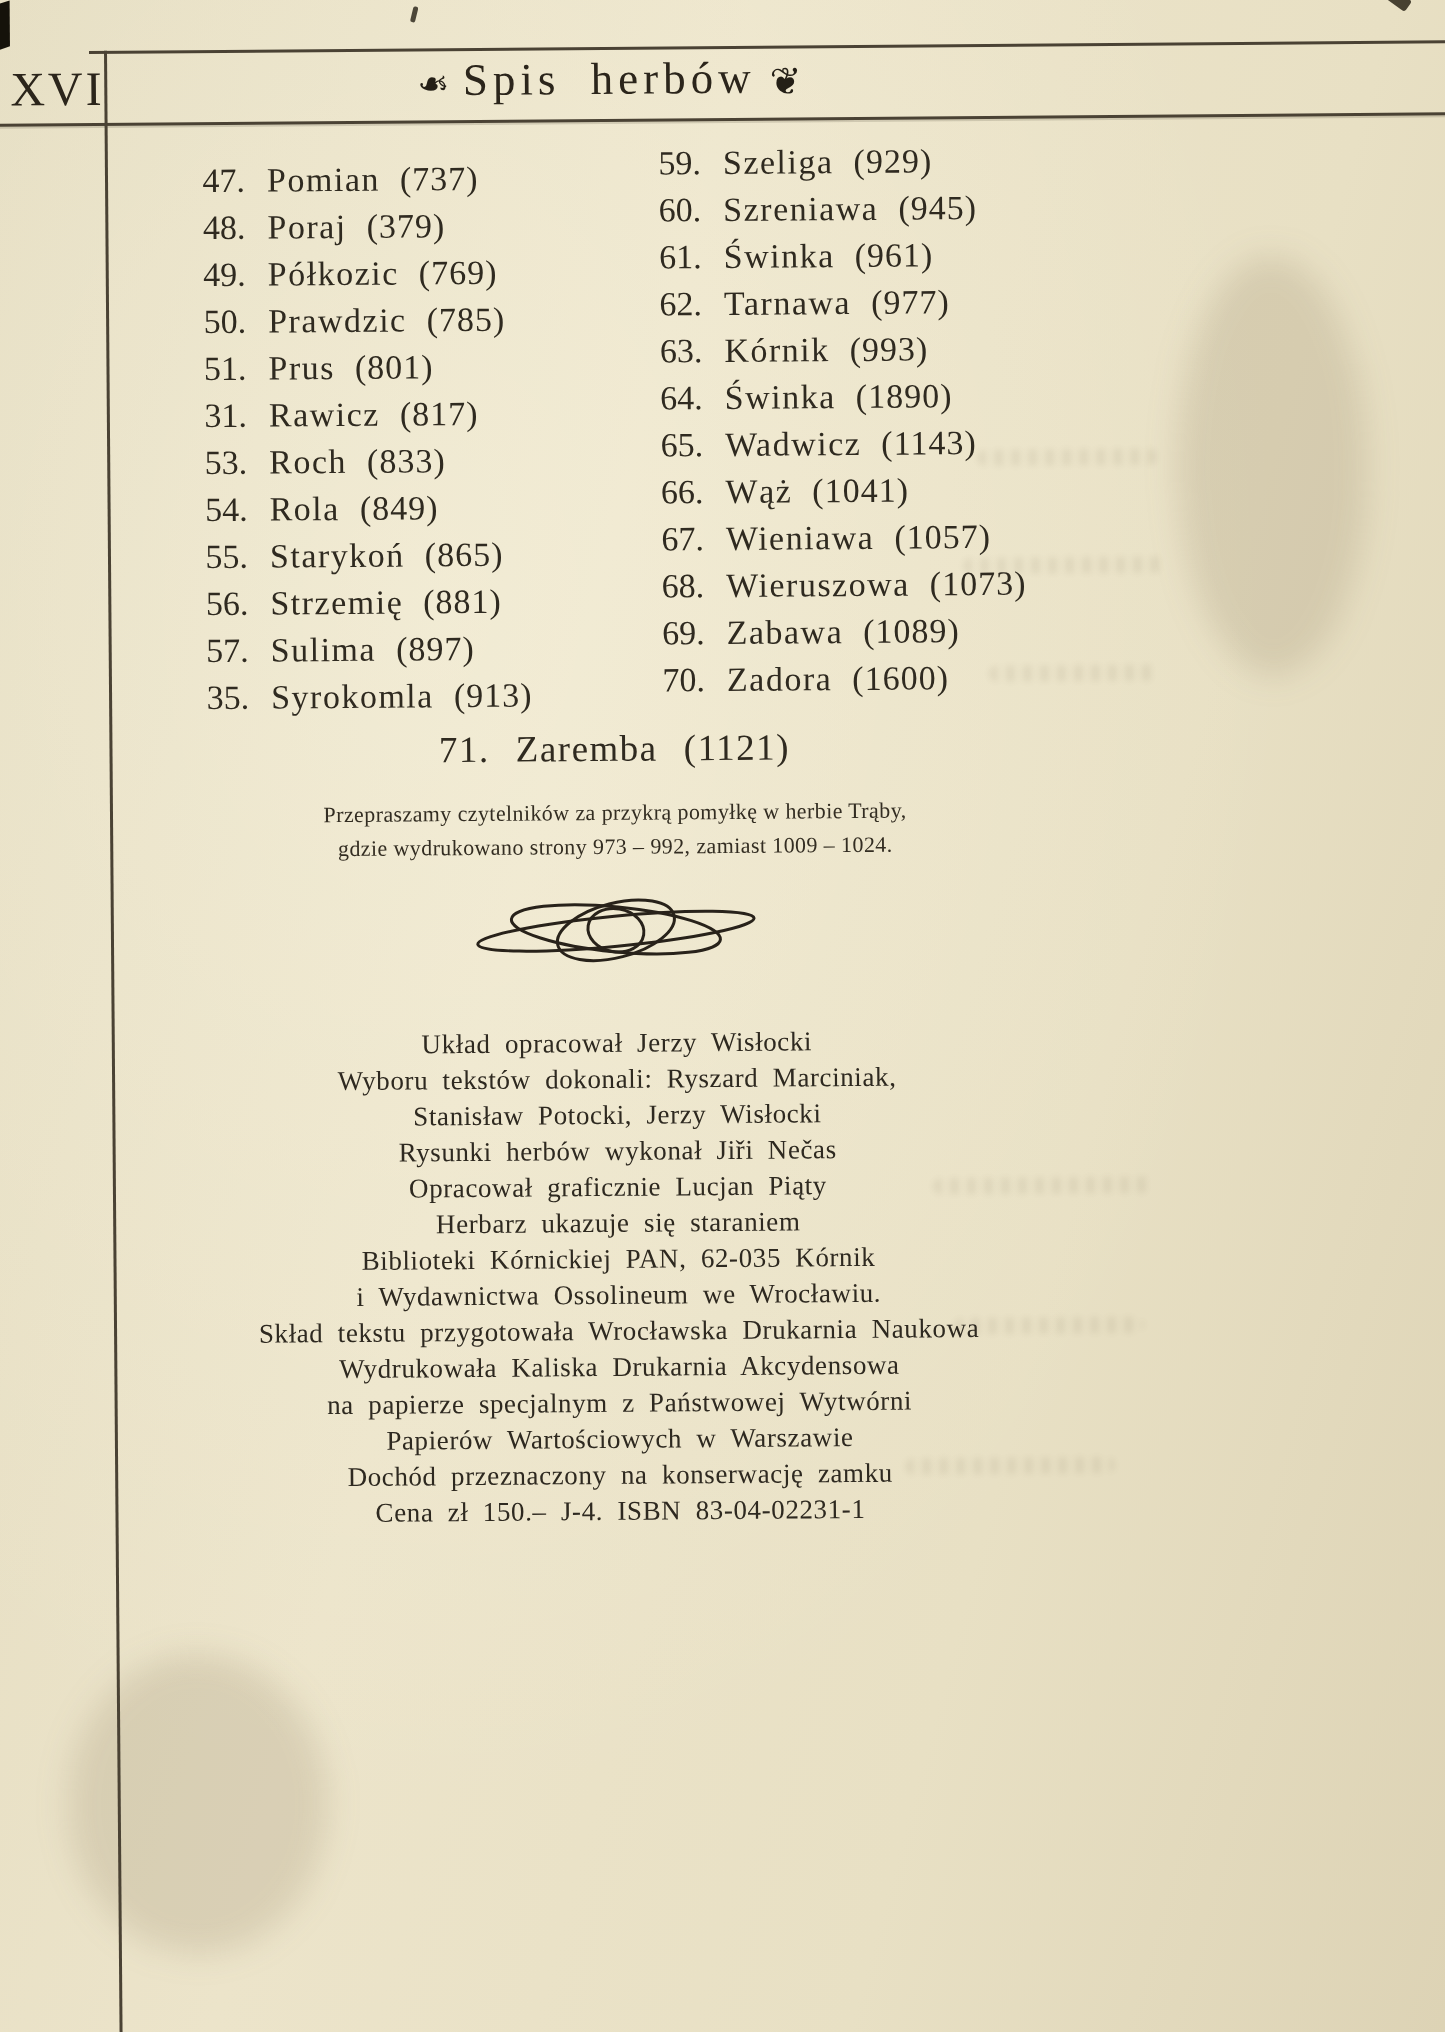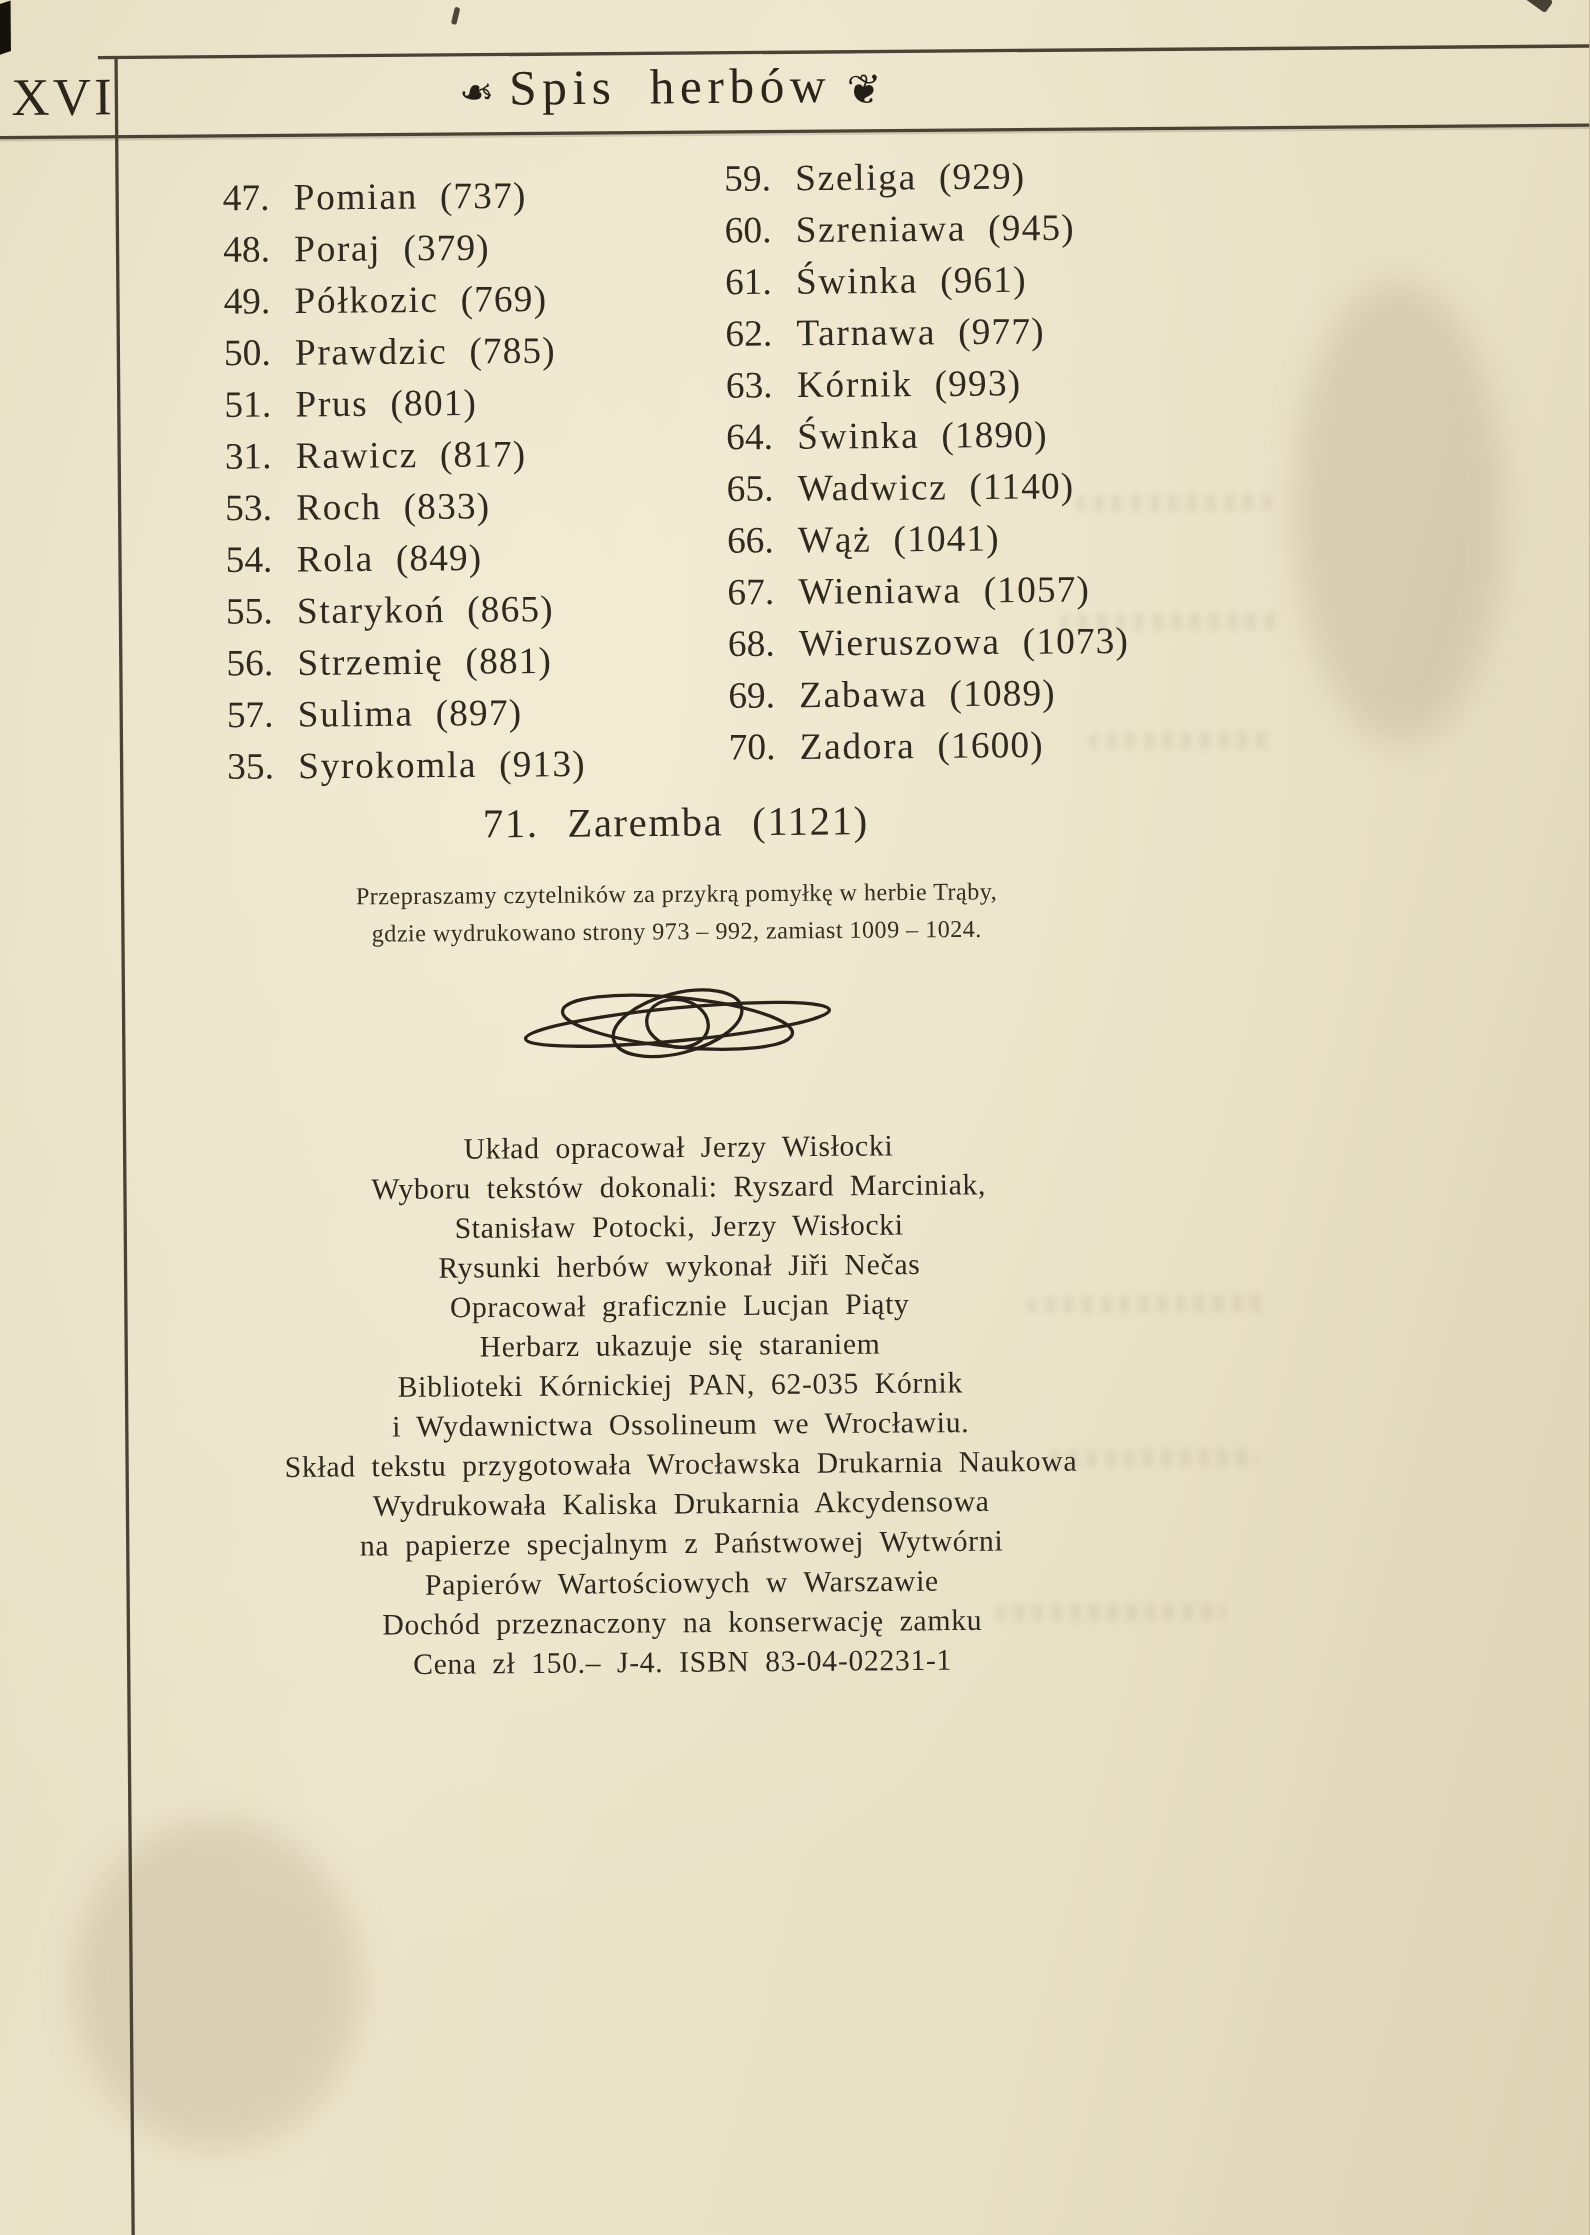--- a/index.html
+++ b/index.html
@@ -171,21 +171,21 @@
               <span class="pg">(993)</span>
             </div>
             <div class="entry">
               <span class="num">64.</span>
               <span class="nm">Świnka</span>
               <span class="pg">(1890)</span>
             </div>
             <div class="entry">
               <span class="num">65.</span>
               <span class="nm">Wadwicz</span>
-              <span class="pg">(1140)</span>
+              <span class="pg">(1143)</span>
             </div>
             <div class="entry">
               <span class="num">66.</span>
               <span class="nm">Wąż</span>
               <span class="pg">(1041)</span>
             </div>
             <div class="entry">
               <span class="num">67.</span>
               <span class="nm">Wieniawa</span>
               <span class="pg">(1057)</span>

